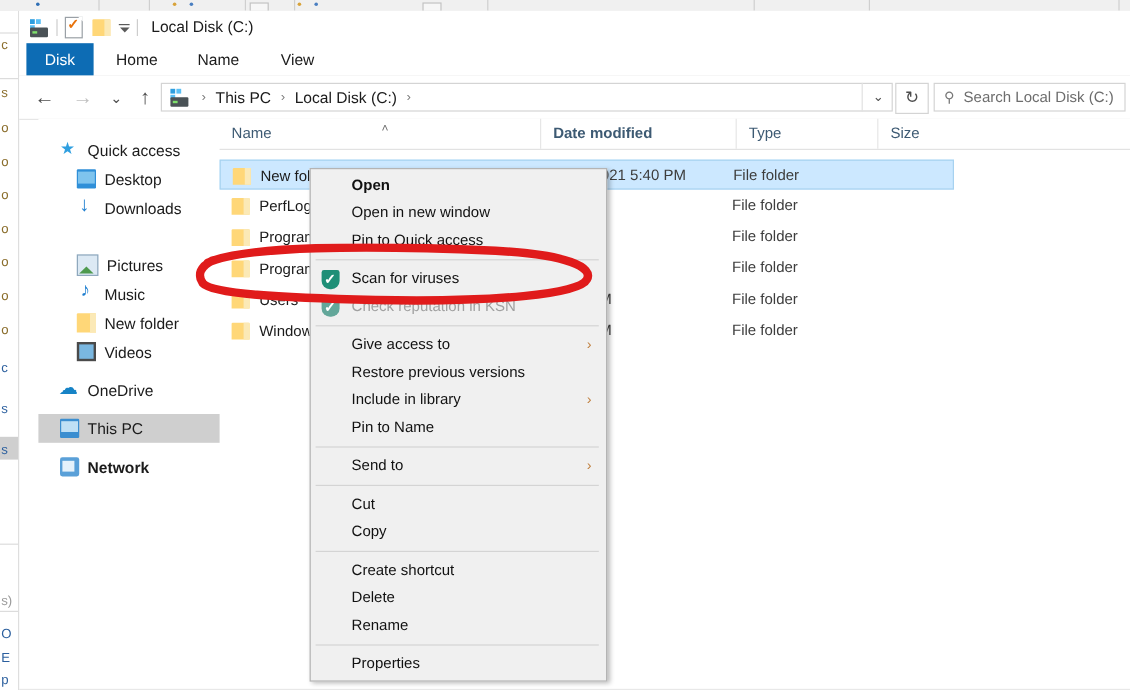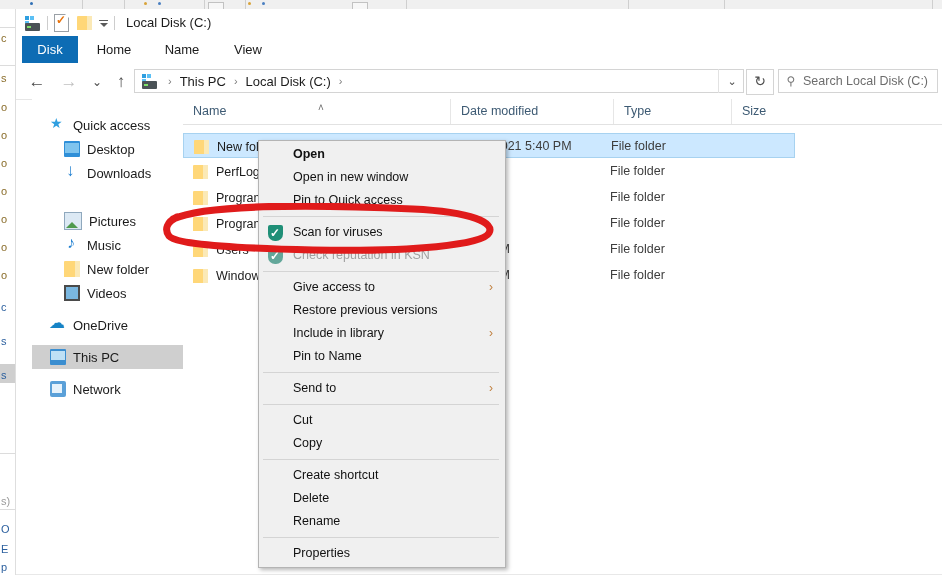--- a/index.html
+++ b/index.html
@@ -205,21 +205,21 @@
     position: absolute; left: 0; top: 0; width: 760px; height: 25px;
     border-bottom: 1px solid #e2e2e2; background: #ffffff;
   }
   .col {
     position: absolute; top: 0; height: 25px; line-height: 25px;
     font-size: 12.5px; color: #3d5a73; padding-left: 10px; box-sizing: border-box;
     border-left: 1px solid #e6e6e6;
   }
   .col:first-child { border-left: none; }
   #col-name { left: 0; width: 267px; }
-  #col-date { left: 267px; width: 150px; }
+  #col-date { left: 267px; width: 150px; font-weight: bold; }
   #col-type { left: 430px; width: 131px; }
   #col-size { left: 548px; width: 84px; }
   #sort-arrow {
     position: absolute; left: 135px; top: 3px; font-size: 10px; color: #6b6b6b;
   }
   .frow {
     position: absolute; left: 0; width: 760px; height: 25px;
   }
   .frow.sel { background: #cce8ff; border: 1px solid #a7d2f0; box-sizing: border-box; width: 612px; }
   .fname {
@@ -411,21 +411,21 @@
         <span class="side-label">Videos</span>
       </div>
       <div class="side-item" style="top:214px;padding-left:18px;">
         <span class="side-ico ic-onedrive"></span>
         <span class="side-label">OneDrive</span>
       </div>
       <div class="side-item sel" style="top:246px;padding-left:18px;">
         <span class="side-ico ic-thispc"></span>
         <span class="side-label">This PC</span>
       </div>
-      <div class="side-item" style="top:278px;padding-left:18px;">
+      <div class="side-item" style="top:278px;padding-left:18px;font-weight:bold;">
         <span class="side-ico ic-network"></span>
         <span class="side-label">Network</span>
       </div>
     </div>
 
     <div id="filepane">
       <div id="colhdr">
         <div class="col" id="col-name">Name</div>
         <div id="sort-arrow">˄</div>
         <div class="col" id="col-date">Date modified</div>

